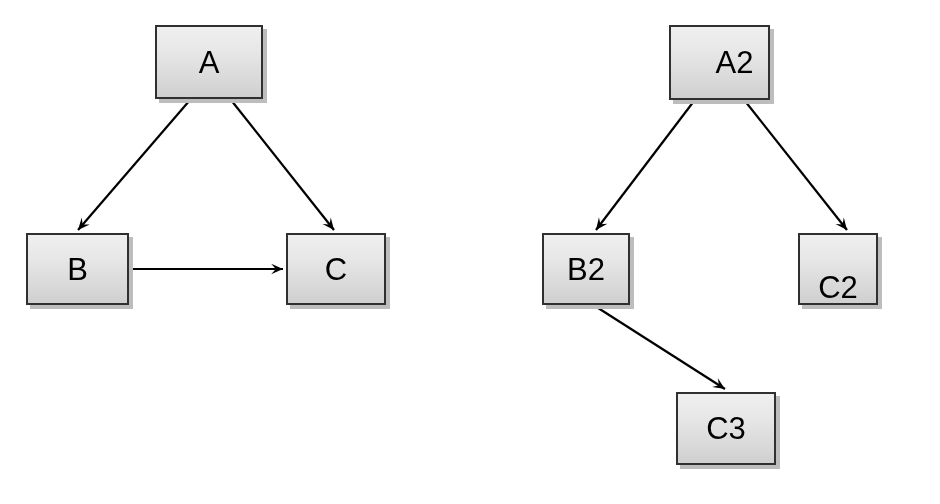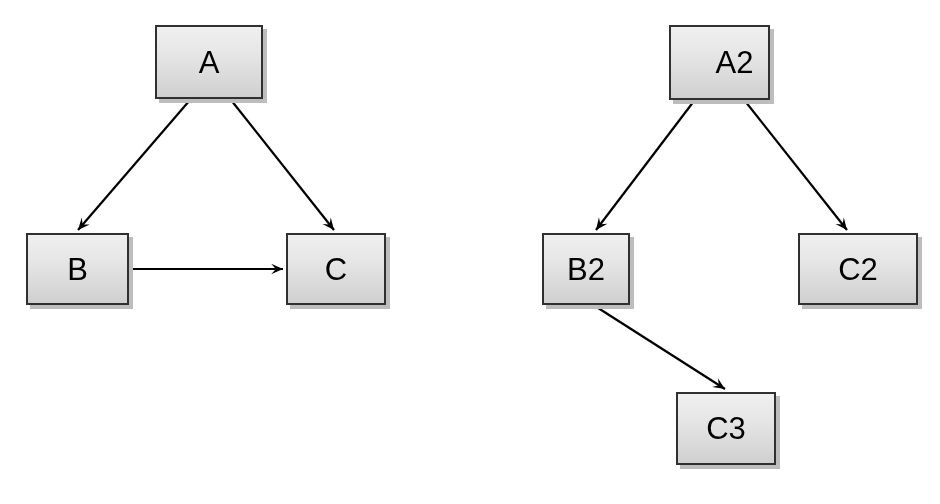--- a/index.html
+++ b/index.html
@@ -104,21 +104,21 @@
       </div>
       <div class="node" style="left: 286px; top: 233px; width: 100px; height: 72px; border-color: rgb(48, 48, 48); box-shadow: rgb(189, 189, 189) 4px 4px 0px 0px;">
         <span class="node-label" style="color: rgb(0, 0, 0);">C</span>
       </div>
       <div class="node" style="left: 669px; top: 25px; width: 101px; height: 75px; border-color: rgb(48, 48, 48); box-shadow: rgb(189, 189, 189) 4px 4px 0px 0px; padding-left: 30px;">
         <span class="node-label" style="color: rgb(0, 0, 0);">A2</span>
       </div>
       <div class="node" style="left: 542px; top: 233px; width: 88px; height: 72px; border-color: rgb(48, 48, 48); box-shadow: rgb(189, 189, 189) 4px 4px 0px 0px;">
         <span class="node-label" style="color: rgb(0, 0, 0);">B2</span>
       </div>
-      <div class="node" style="left: 798px; top: 233px; width: 120px; height: 72px; border-color: rgb(48, 48, 48); box-shadow: rgb(189, 189, 189) 4px 4px 0px 0px;">
+      <div class="node" style="left: 798px; top: 233px; width: 80px; height: 72px; border-color: rgb(48, 48, 48); box-shadow: rgb(189, 189, 189) 4px 4px 0px 0px; align-items: flex-end;">
         <span class="node-label" style="color: rgb(0, 0, 0);">C2</span>
       </div>
       <div class="node" style="left: 676px; top: 392px; width: 100px; height: 73px; border-color: rgb(48, 48, 48); box-shadow: rgb(189, 189, 189) 4px 4px 0px 0px;">
         <span class="node-label" style="color: rgb(0, 0, 0); text-align: center;">C3</span>
       </div>
     </div>
 
 </div>
 
 </body></html>

